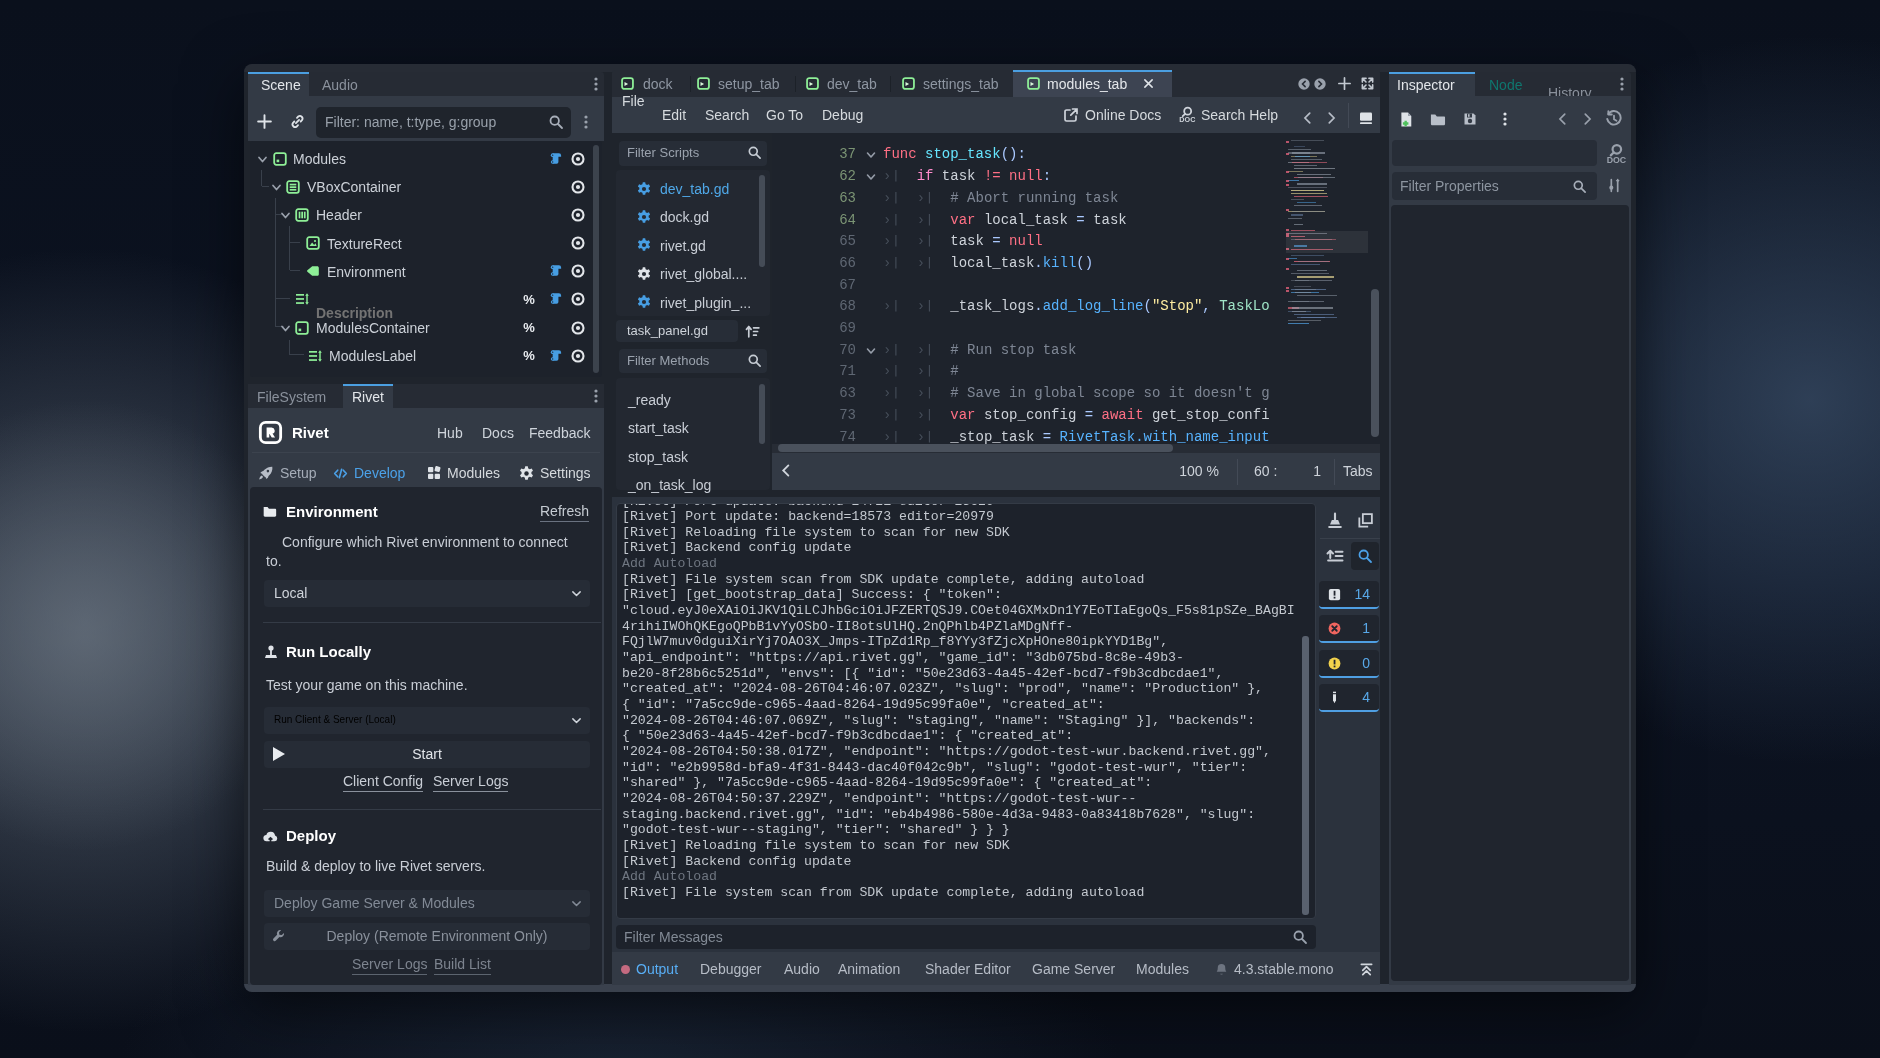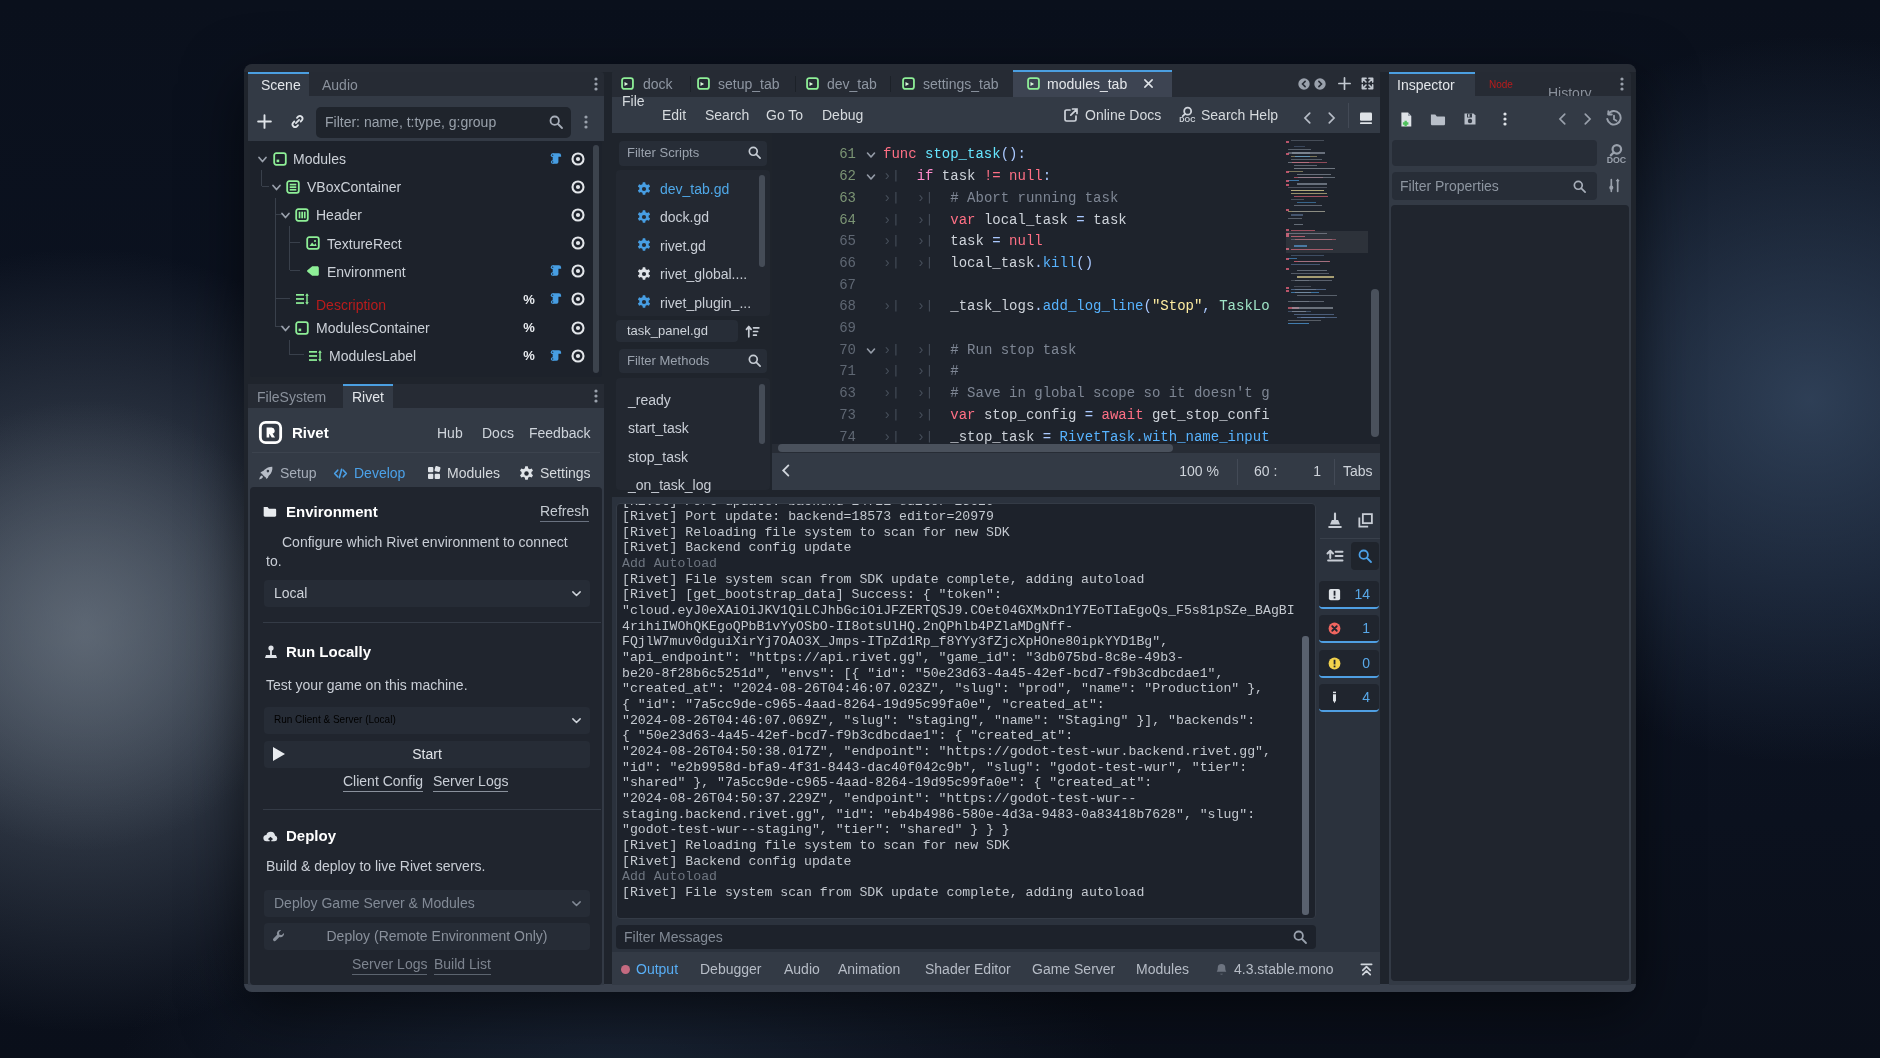--- a/index.html
+++ b/index.html
@@ -176,21 +176,21 @@
     <svg width="16" height="16" viewBox="0 0 16 16">
       <g fill="#8eef97">
         <rect x="2" y="3" width="8" height="1.7"></rect>
         <rect x="2" y="7.1" width="8" height="1.7"></rect>
         <rect x="2" y="11.2" width="8" height="1.7"></rect>
       </g>
       <path d="M13 2.2l1.8 2.6h-3.6zM13 13.8l1.8-2.6h-3.6z" fill="#8eef97"></path>
       <rect x="12.3" y="4" width="1.4" height="8" fill="#8eef97"></rect>
     </svg>
   </div>
-<div class="a" style="left:316px;top:295px;font-size:14px;line-height:20px;color:#b91c1c;font-weight:400;white-space:pre;">Description</div>
+<div class="a" style="left:316px;top:303px;font-size:14px;line-height:20px;color:#737373;font-weight:700;white-space:pre;">Description</div>
 <div class="a" style="left:570px;top:291px;">
     <svg width="16" height="16" viewBox="0 0 16 16">
       <circle cx="8" cy="8" r="5.5" fill="none" stroke="#e3e6ea" stroke-width="2.1"></circle>
       <circle cx="8" cy="8" r="2.1" fill="#e3e6ea"></circle>
     </svg>
   </div>
 <div class="a" style="left:548px;top:291px;">
     <svg width="15" height="15" viewBox="0 0 16 16">
       <path d="M5 2.3h6.6a2.4 2.4 0 0 1 2.4 2.4v1.4h-2.9v5.6a1.9 1.9 0 0 1-1.9 1.9H5z" fill="#479ee3"></path>
       <ellipse cx="5" cy="4.4" rx="2" ry="2.1" fill="#479ee3"></ellipse>
@@ -541,21 +541,21 @@
     </svg>
   </div>
 <div class="a" style="left:616px;top:378px;width:154px;height:112px;background:#232831;border-radius:4px;"></div>
 <div class="a" style="left:628px;top:389.9px;font-size:14px;line-height:20px;color:#c9ced6;font-weight:400;white-space:pre;">_ready</div>
 <div class="a" style="left:628px;top:418.3px;font-size:14px;line-height:20px;color:#c9ced6;font-weight:400;white-space:pre;">start_task</div>
 <div class="a" style="left:628px;top:446.7px;font-size:14px;line-height:20px;color:#c9ced6;font-weight:400;white-space:pre;">stop_task</div>
 <div class="a" style="left:628px;top:475.1px;font-size:14px;line-height:20px;color:#c9ced6;font-weight:400;white-space:pre;">_on_task_log</div>
 <div class="a" style="left:759px;top:384px;width:6px;height:60px;background:#454c57;border-radius:3px;"></div>
 
 <div class="a" style="left:772px;top:133px;width:608px;height:320px;background:#1e232c;"></div>
-<div class="a" style="left:806px;top:144.4px;width:50px;text-align:right;font-size:14px;line-height:21.7px;font-family:'Liberation Mono',monospace;white-space:pre;"><span style="color:#7b9474;">61</span>
+<div class="a" style="left:806px;top:144.4px;width:50px;text-align:right;font-size:14px;line-height:21.7px;font-family:'Liberation Mono',monospace;white-space:pre;"><span style="color:#7b9474;">37</span>
 <span style="color:#7b9474;">62</span>
 <span style="color:#7b9474;">63</span>
 <span style="color:#7b9474;">64</span>
 <span style="color:#5f6773;">65</span>
 <span style="color:#5f6773;">66</span>
 <span style="color:#5f6773;">67</span>
 <span style="color:#5f6773;">68</span>
 <span style="color:#5f6773;">69</span>
 <span style="color:#5f6773;">70</span>
 <span style="color:#5f6773;">71</span>
@@ -806,21 +806,21 @@
 <div class="a" style="left:1359px;top:962px;">
     <svg width="15" height="15" viewBox="0 0 16 16">
       <path d="M2.5 2.5h11" stroke="#d0d5dc" stroke-width="1.8" stroke-linecap="round"></path>
       <path d="M4 9l4-4 4 4M4 13.5l4-4 4 4" fill="none" stroke="#d0d5dc" stroke-width="1.8" stroke-linecap="round" stroke-linejoin="round"></path>
     </svg>
   </div>
 <div class="a" style="left:1389px;top:72px;width:242px;height:24px;background:#262b34;border-radius:3px 3px 0 0;"></div>
 <div class="a" style="left:1389px;top:72px;width:86px;height:24px;background:#333a45;"></div>
 <div class="a" style="left:1389px;top:72px;width:86px;height:2px;background:#4b9fe1;"></div>
 <div class="a" style="left:1397px;top:75.4px;font-size:14px;line-height:20px;color:#e3e6ea;font-weight:400;white-space:pre;">Inspector</div>
-<div class="a" style="left:1489px;top:75.4px;font-size:10px;line-height:20px;color:#b91c1c;font-weight:400;white-space:pre;">Node</div>
+<div class="a" style="left:1489px;top:75.4px;font-size:14px;line-height:20px;color:#0f766e;font-weight:400;white-space:pre;">Node</div>
 <div class="a" style="left:1548px;top:75.4px;font-size:14px;line-height:20px;color:#8a919c;font-weight:400;white-space:pre;margin-top:8px;">History</div>
 <div class="a" style="left:1614px;top:76px;">
     <svg width="16" height="16" viewBox="0 0 16 16">
       <circle cx="8" cy="3" r="1.6" fill="#9aa1ac"></circle>
       <circle cx="8" cy="8" r="1.6" fill="#9aa1ac"></circle>
       <circle cx="8" cy="13" r="1.6" fill="#9aa1ac"></circle>
     </svg>
   </div>
 <div class="a" style="left:1389px;top:96px;width:242px;height:889px;background:#333a45;"></div>
 <div class="a" style="left:1398px;top:111px;">

